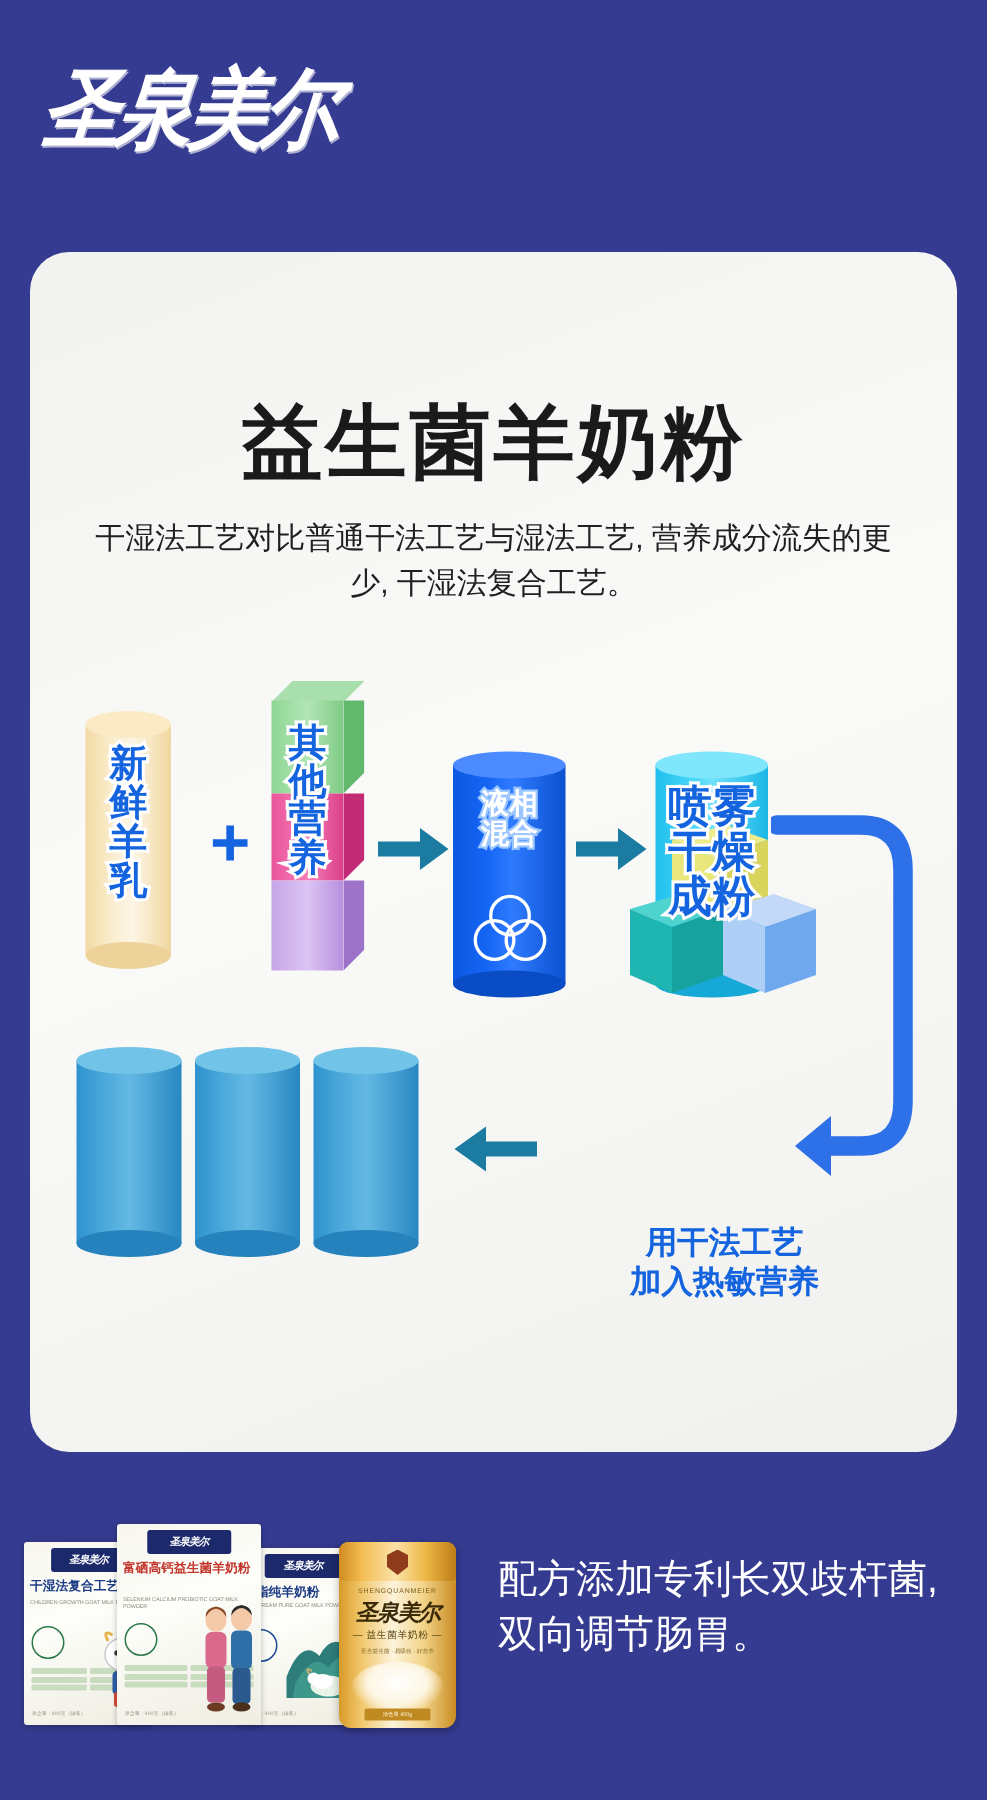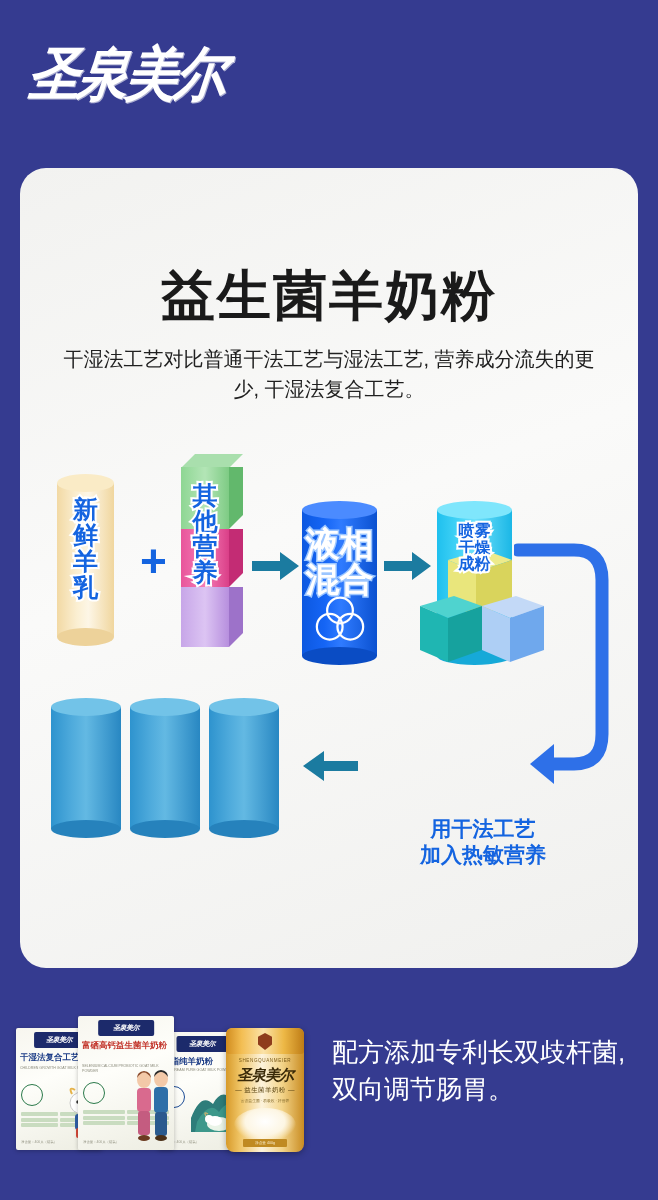--- a/index.html
+++ b/index.html
@@ -90,22 +90,22 @@
     font-weight:bold;
     color:#1464E0;
     -webkit-text-stroke:4px #FFFFFF;
     paint-order:stroke fill;
     line-height:1.04;
     z-index:3;
   }
   .cyl-label span{ display:block; }
 
   #fresh-milk .cyl-label{ top:22px; font-size:25px; letter-spacing:0; }
-  #liquid-mix .cyl-label{ top:26px; font-size:34px; color:#FFFFFF; -webkit-text-stroke:3px #9CC6FF; }
-  #spray-dry .cyl-label{ top:22px; font-size:16px; color:#1464E0; -webkit-text-stroke:4px #FFFFFF; }
+  #liquid-mix .cyl-label{ top:26px; font-size:19px; color:#FFFFFF; -webkit-text-stroke:3px #9CC6FF; }
+  #spray-dry .cyl-label{ top:22px; font-size:29px; color:#1464E0; -webkit-text-stroke:4px #FFFFFF; }
 
   
   .venn{
     position:absolute; left:50%; transform:translateX(-50%);
     bottom:22px; width:52px; height:48px; z-index:4;
   }
 
   
   .plus{
     position:absolute; left:120px; top:370px;

